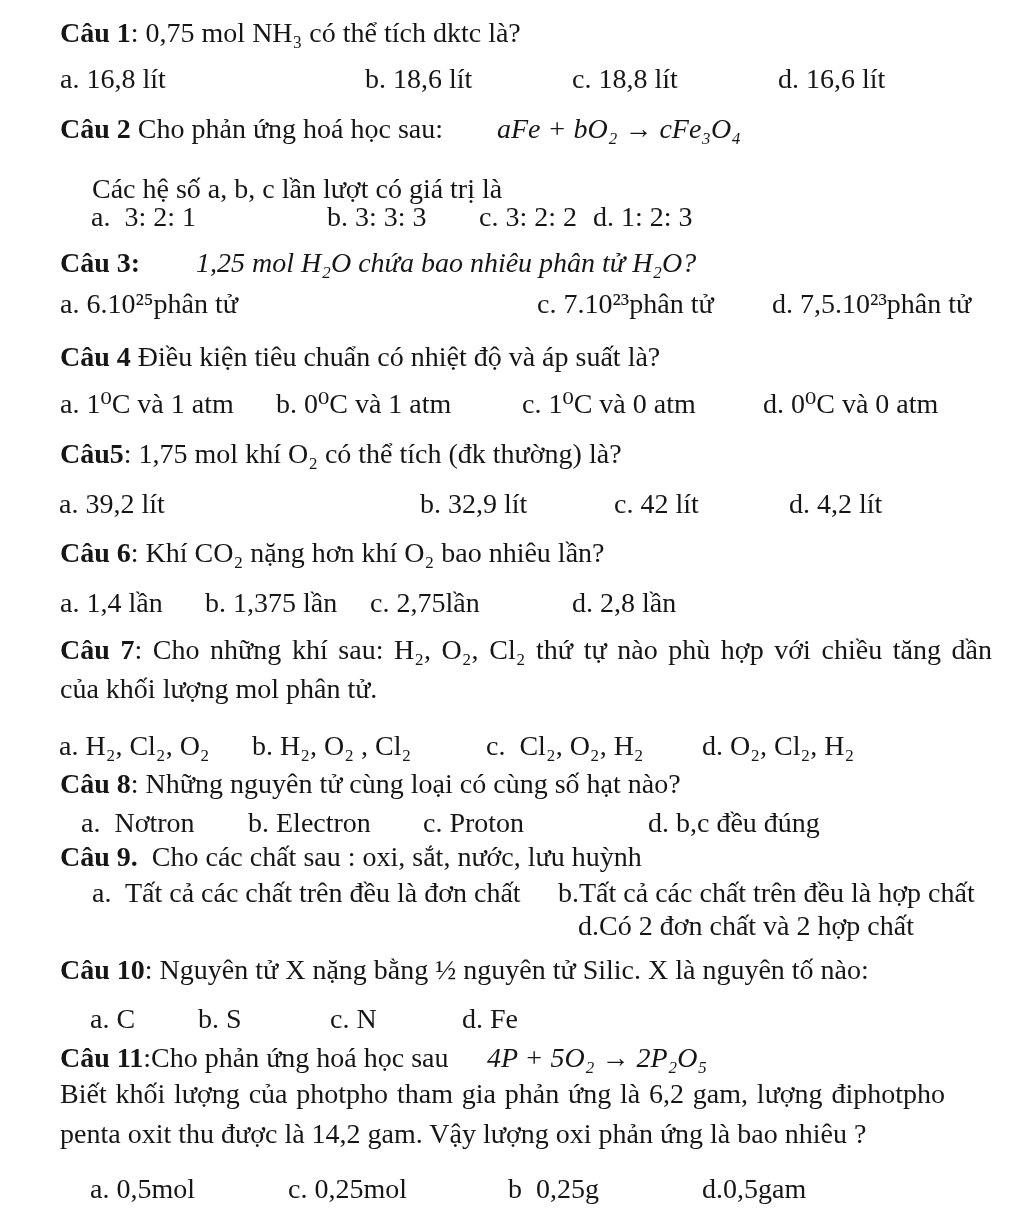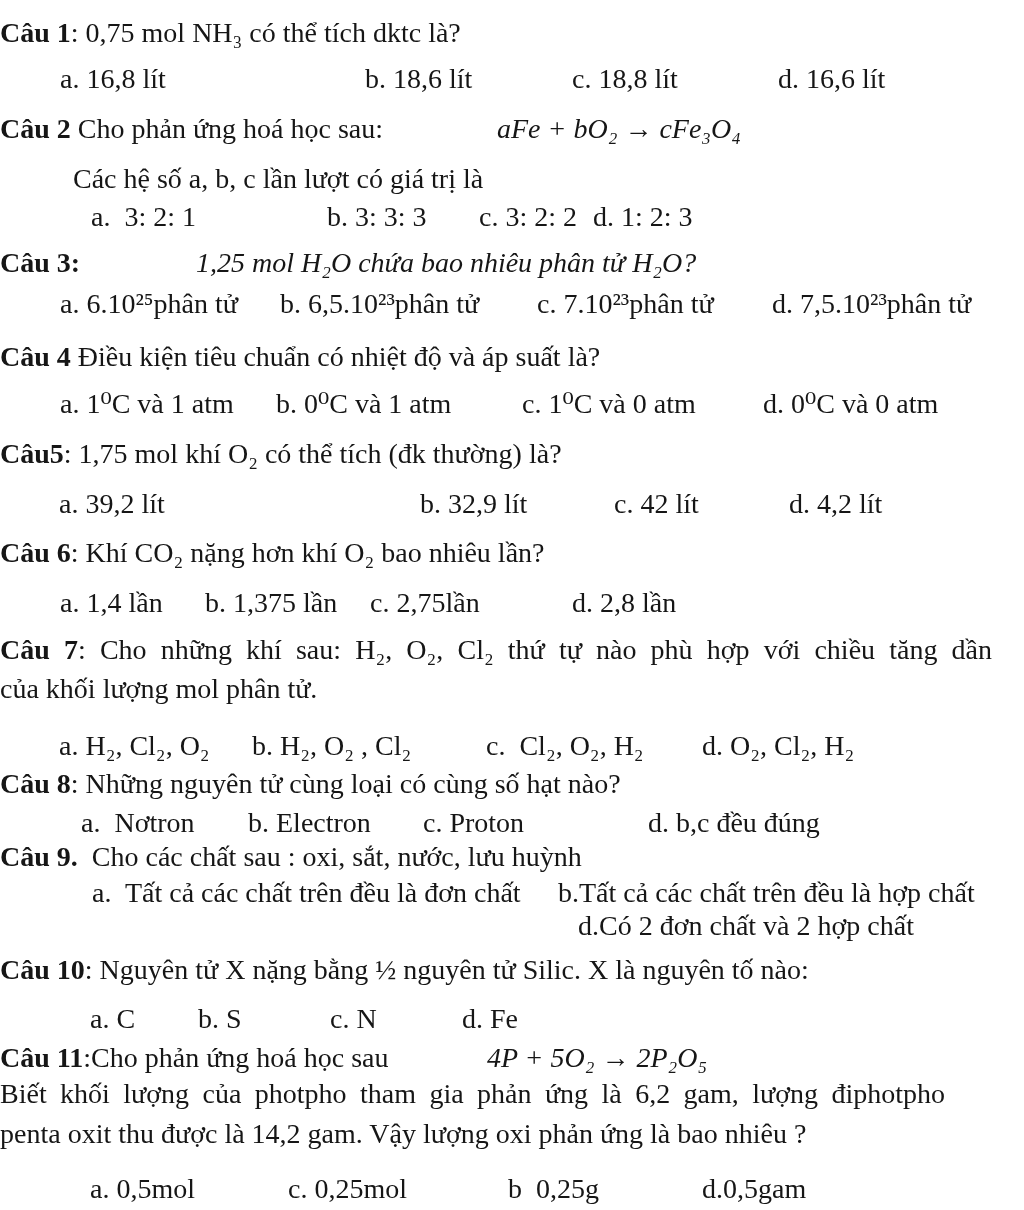--- a/index.html
+++ b/index.html
@@ -15,21 +15,21 @@
     overflow: hidden;
   }
   .line {
     position: absolute;
     left: 0;
     width: 1024px;
     height: 36px;
     line-height: 34px;
     white-space: pre;
   }
-  .tl { }
+  .tl { padding-left: 60px; }
   .lbl { font-weight: bold; }
   .opts span {
     position: absolute;
     top: 0;
     white-space: pre;
   }
   .abs { position: absolute; top: 0; font-style: italic; }
   .just {
     white-space: normal;
     text-align: justify;
@@ -43,32 +43,31 @@
 
   <div class="line tl" style="top:16px"><span class="lbl">Câu 1</span><span>: 0,75 mol NH₃ có thể tích dktc là?</span></div>
   <div class="line opts" style="top:62px">
     <span style="left:60px">a. 16,8 lít</span>
     <span style="left:365px">b. 18,6 lít</span>
     <span style="left:572px">c. 18,8 lít</span>
     <span style="left:778px">d. 16,6 lít</span>
   </div>
 
   <div class="line tl" style="top:112px"><span class="lbl">Câu 2</span><span> Cho phản ứng hoá học sau:</span><span class="abs" style="left:497px">aFe + bO₂ → cFe₃O₄</span></div>
-  <div class="line tl" style="top:162px; padding-left:73px">Các hệ số a, b, c lần lượt có giá trị là</div>
+  <div class="line tl" style="top:172px; padding-left:92px">Các hệ số a, b, c lần lượt có giá trị là</div>
   <div class="line opts" style="top:200px">
     <span style="left:91px">a.  3: 2: 1</span>
     <span style="left:327px">b. 3: 3: 3</span>
     <span style="left:479px">c. 3: 2: 2</span>
     <span style="left:593px">d. 1: 2: 3</span>
   </div>
 
   <div class="line tl" style="top:246px"><span class="lbl">Câu 3:</span><span class="abs" style="left:196px">1,25 mol H₂O chứa bao nhiêu phân tử H₂O?</span></div>
   <div class="line opts" style="top:287px">
     <span style="left:60px">a. 6.10²⁵phân tử</span>
-    <span style="left:280px">b. 6,5.10²³phân tử</span>
     <span style="left:537px">c. 7.10²³phân tử</span>
     <span style="left:772px">d. 7,5.10²³phân tử</span>
   </div>
 
   <div class="line tl" style="top:340px"><span class="lbl">Câu 4</span><span> Điều kiện tiêu chuẩn có nhiệt độ và áp suất là?</span></div>
   <div class="line opts" style="top:387px">
     <span style="left:60px">a. 1⁰C và 1 atm</span>
     <span style="left:276px">b. 0⁰C và 1 atm</span>
     <span style="left:522px">c. 1⁰C và 0 atm</span>
     <span style="left:763px">d. 0⁰C và 0 atm</span>

